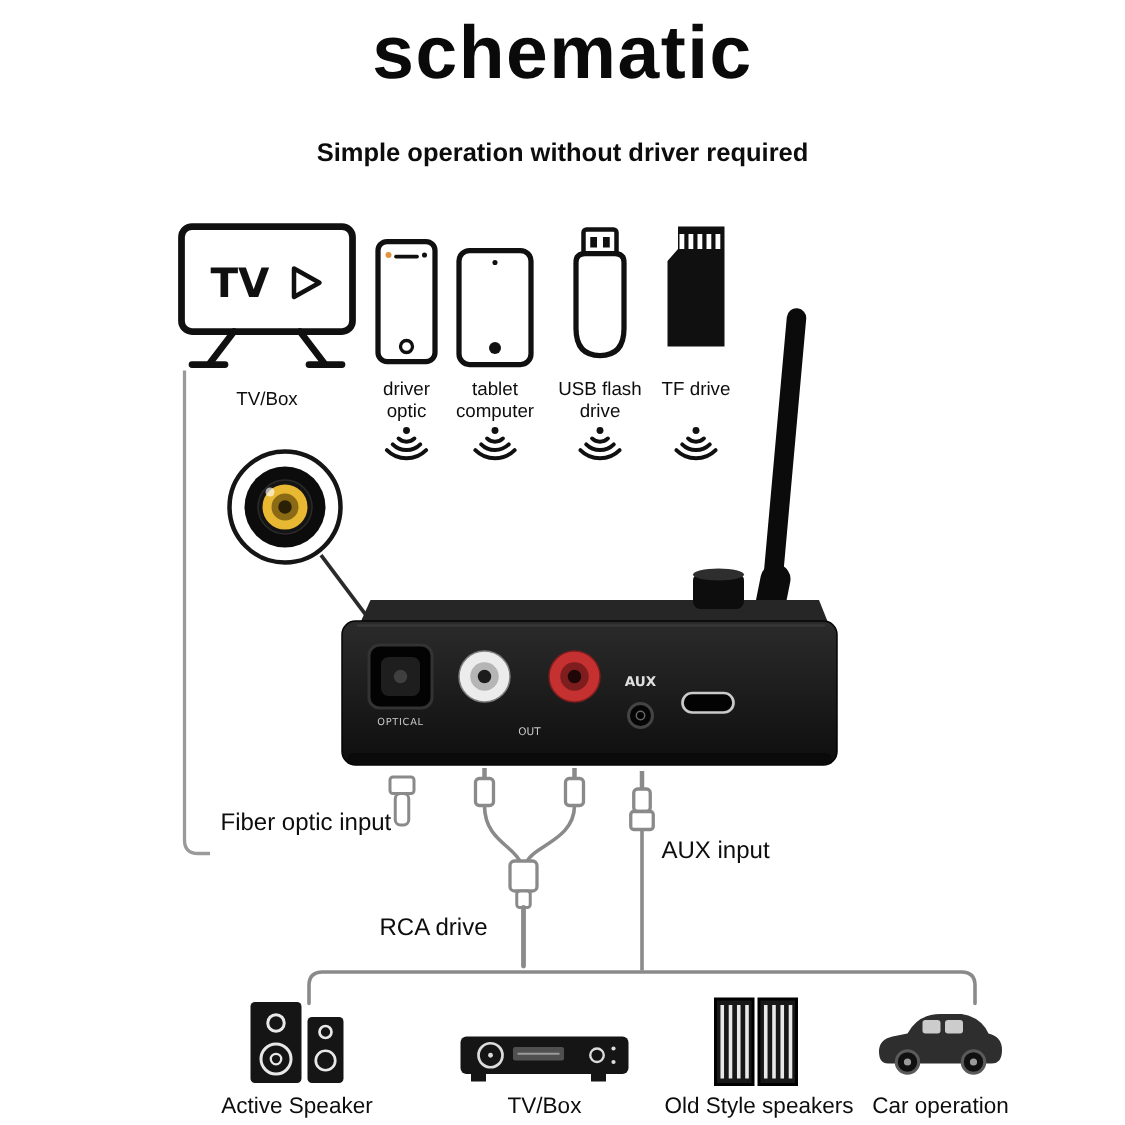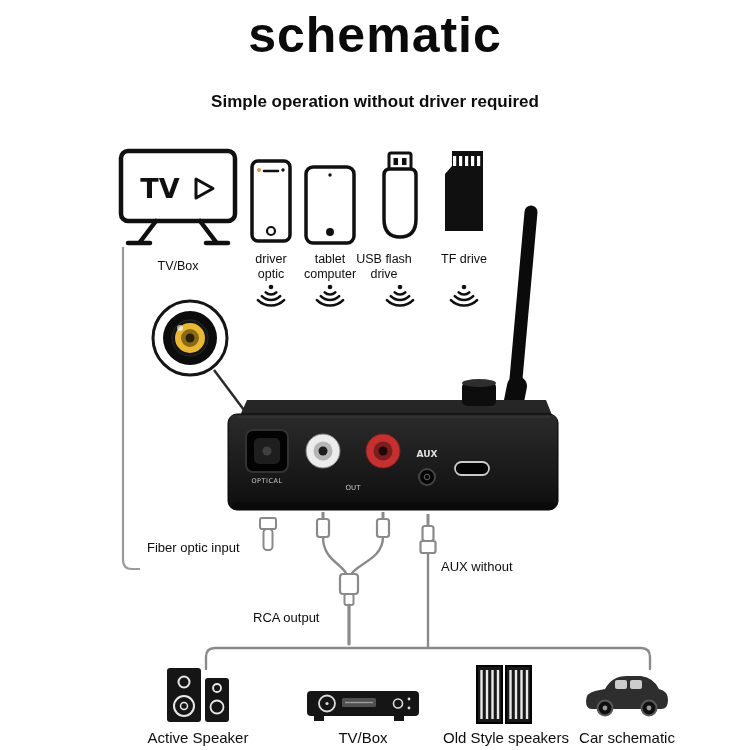--- a/index.html
+++ b/index.html
@@ -8,21 +8,21 @@
     background:#ffffff;
     font-family:"Liberation Sans","DejaVu Sans",sans-serif;
     color:#0d0d0d;
   }
   svg text { font-family:"DejaVu Sans","Liberation Sans",sans-serif; }
   .lbl { position:absolute; font-weight:400; color:#0d0d0d; white-space:nowrap; }
   .c   { transform:translateX(-50%); text-align:center; }
   #title    { left:375px; top:6px;  font-size:50px; font-weight:800; letter-spacing:1px; color:#0a0a0a; }
   #subtitle { left:375px; top:92px; font-size:17px; font-weight:600; }
   .srclbl  { font-size:12.5px; line-height:15px; }
-  .conlbl  { font-size:13px;text-align:center; }
+  .conlbl  { font-size:16px;text-align:center; }
   .outlbl  { font-size:15px; }
   #canvas { position:absolute; left:0; top:0; }
 </style>
 </head>
 <body>
 
 <svg id="canvas" width="750" height="750" viewBox="0 0 750 750">
   <defs>
     <linearGradient id="devGrad" x1="0" y1="0" x2="0" y2="1">
       <stop offset="0" stop-color="#2b2b2b"></stop>
@@ -236,28 +236,28 @@
 <div class="lbl c srclbl" style="left:178px; top:259px;">TV/Box</div>
 
 <div class="lbl c srclbl" style="left:271px; top:252px;">
   <div>driver</div>
   <div>optic</div>
 </div>
 <div class="lbl c srclbl" style="left:330px; top:252px;">
   <div>tablet</div>
   <div>computer</div>
 </div>
-<div class="lbl c srclbl" style="left:384px; top:252px;">
+<div class="lbl c srclbl" style="left:400px; top:252px;">
   <div>USB flash</div>
   <div>drive</div>
 </div>
 <div class="lbl c srclbl" style="left:464px; top:252px;">
   <div>TF drive</div>
 </div>
 
 <div class="lbl conlbl" style="left:147px; top:540px;">Fiber optic input</div>
-<div class="lbl conlbl" style="left:253px; top:610px;">RCA output</div>
-<div class="lbl conlbl" style="left:441px; top:559px;">AUX without</div>
+<div class="lbl conlbl" style="left:253px; top:610px;">RCA drive</div>
+<div class="lbl conlbl" style="left:441px; top:559px;">AUX input</div>
 
 <div class="lbl c outlbl" style="left:198px; top:729px;">Active Speaker</div>
 <div class="lbl c outlbl" style="left:363px; top:729px;">TV/Box</div>
 <div class="lbl c outlbl" style="left:506px; top:729px;">Old Style speakers</div>
-<div class="lbl c outlbl" style="left:627px; top:729px;">Car schematic</div>
+<div class="lbl c outlbl" style="left:627px; top:729px;">Car operation</div>
 
 </body></html>

